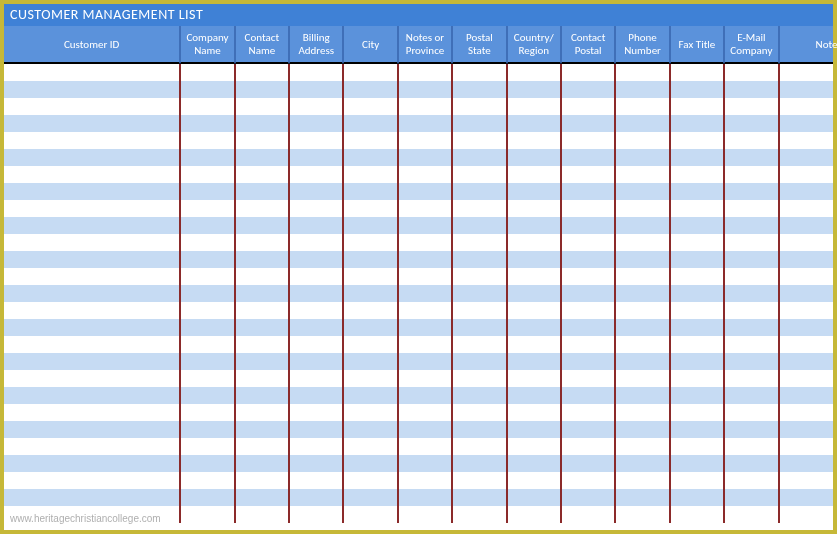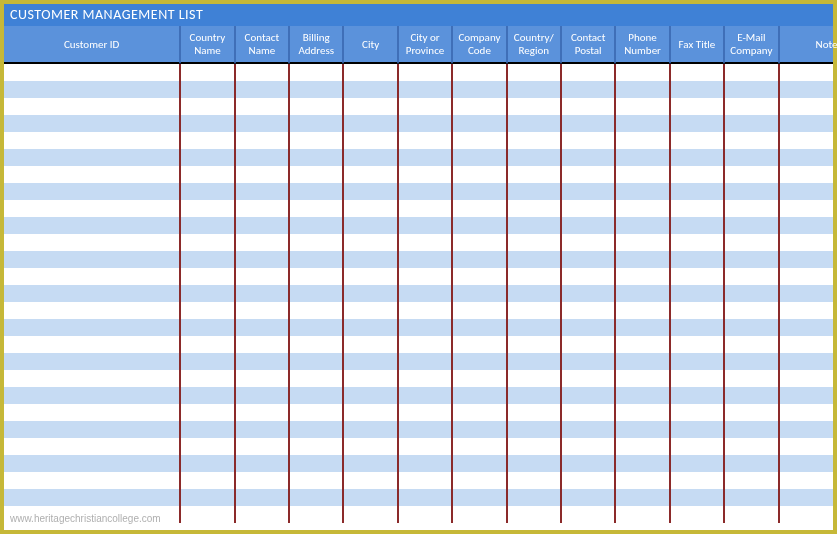--- a/index.html
+++ b/index.html
@@ -108,26 +108,26 @@
           <col class="std">
           <col class="std">
         <col class="std">
           <col class="std">
           <col class="std">
           <col class="std">
       </colgroup>
       <thead>
         <tr>
           <th>Customer ID</th>
-          <th>Country Name</th>
+          <th>Company Name</th>
           <th>Contact Name</th>
           <th>Billing Address</th>
           <th>City</th>
-          <th>City or Province</th>
-          <th>Company Code</th>
+          <th>Notes or Province</th>
+          <th>Postal State</th>
           <th>Country/ Region</th>
           <th>Contact Postal</th>
           <th>Phone Number</th>
           <th>Fax Title</th>
           <th>E-Mail Company</th>
           <th>Notes</th>
         </tr>
       </thead>
       <tbody id="tbody">
       <tr class="odd">

